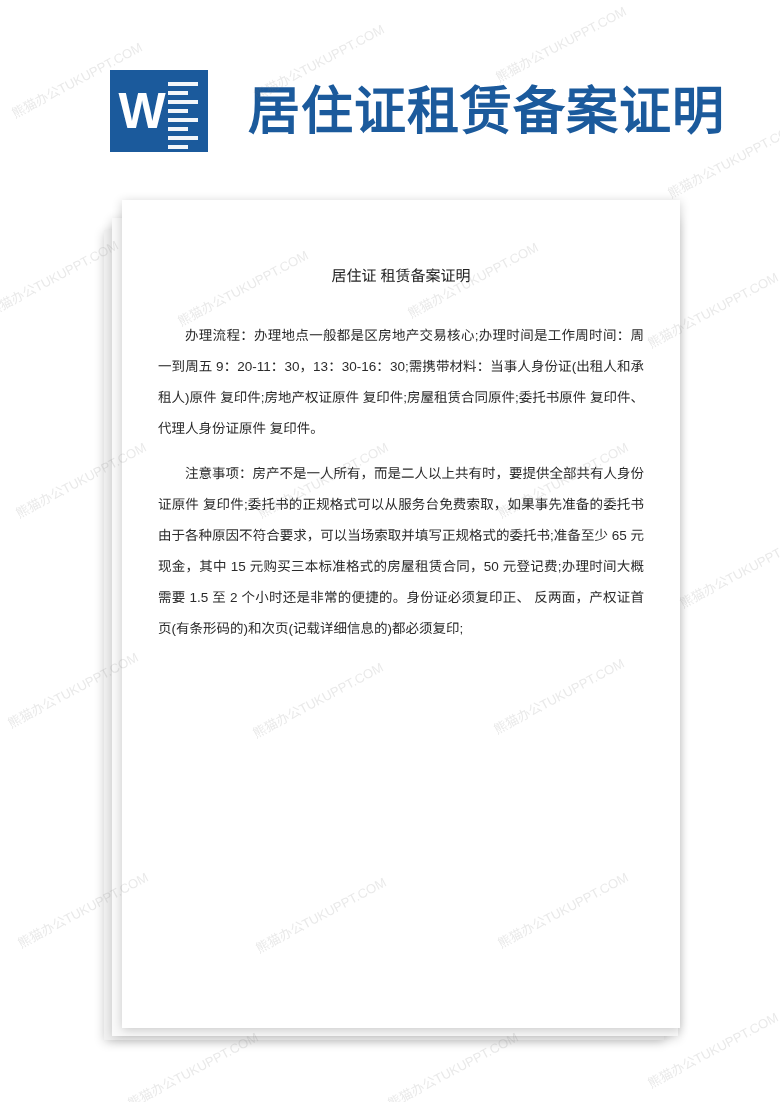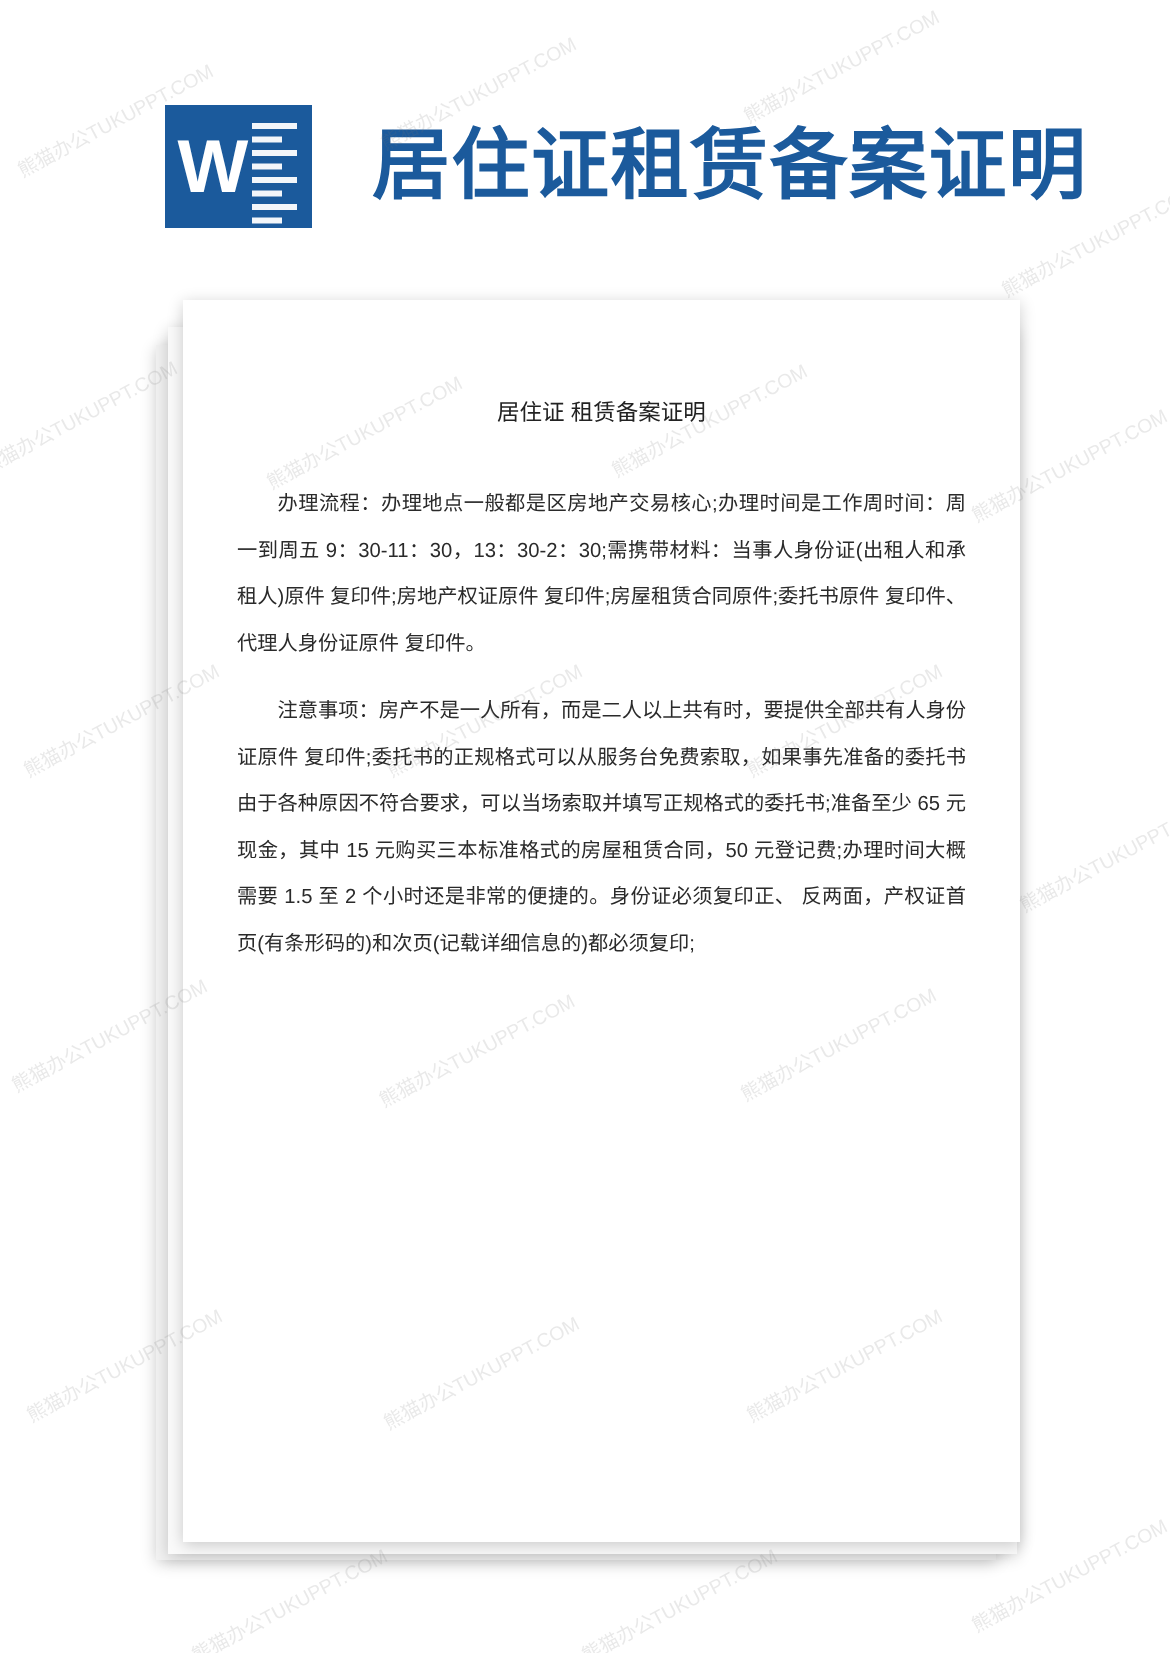--- a/index.html
+++ b/index.html
@@ -178,21 +178,21 @@
   </div>
   <div class="header-title">居住证租赁备案证明</div>
 </div>
 
 <div class="page-stack">
   <div class="sheet sheet-back2"></div>
   <div class="sheet sheet-back1"></div>
   <div class="sheet sheet-front">
     <div class="doc-inner">
       <div class="doc-title">居住证 租赁备案证明</div>
-      <p class="doc-para">办理流程：办理地点一般都是区房地产交易核心;办理时间是工作周时间：周一到周五 9：30-11：30，13：30-2：30;需携带材料：当事人身份证(出租人和承租人)原件 复印件;房地产权证原件 复印件;房屋租赁合同原件;委托书原件 复印件、代理人身份证原件 复印件。</p>
+      <p class="doc-para">办理流程：办理地点一般都是区房地产交易核心;办理时间是工作周时间：周一到周五 9：20-11：30，13：30-16：30;需携带材料：当事人身份证(出租人和承租人)原件 复印件;房地产权证原件 复印件;房屋租赁合同原件;委托书原件 复印件、代理人身份证原件 复印件。</p>
       <p class="doc-para">注意事项：房产不是一人所有，而是二人以上共有时，要提供全部共有人身份证原件 复印件;委托书的正规格式可以从服务台免费索取，如果事先准备的委托书由于各种原因不符合要求，可以当场索取并填写正规格式的委托书;准备至少 65 元现金，其中 15 元购买三本标准格式的房屋租赁合同，50 元登记费;办理时间大概需要 1.5 至 2 个小时还是非常的便捷的。身份证必须复印正、 反两面，产权证首页(有条形码的)和次页(记载详细信息的)都必须复印;</p>
     </div>
   </div>
 </div>
 
 <div class="watermarks">
   <div class="wm" style="left:4px;  top:70px;">熊猫办公TUKUPPT.COM</div>
   <div class="wm" style="left:246px; top:52px;">熊猫办公TUKUPPT.COM</div>
   <div class="wm" style="left:488px; top:34px;">熊猫办公TUKUPPT.COM</div>
   <div class="wm" style="left:660px; top:150px;">熊猫办公TUKUPPT.COM</div>

